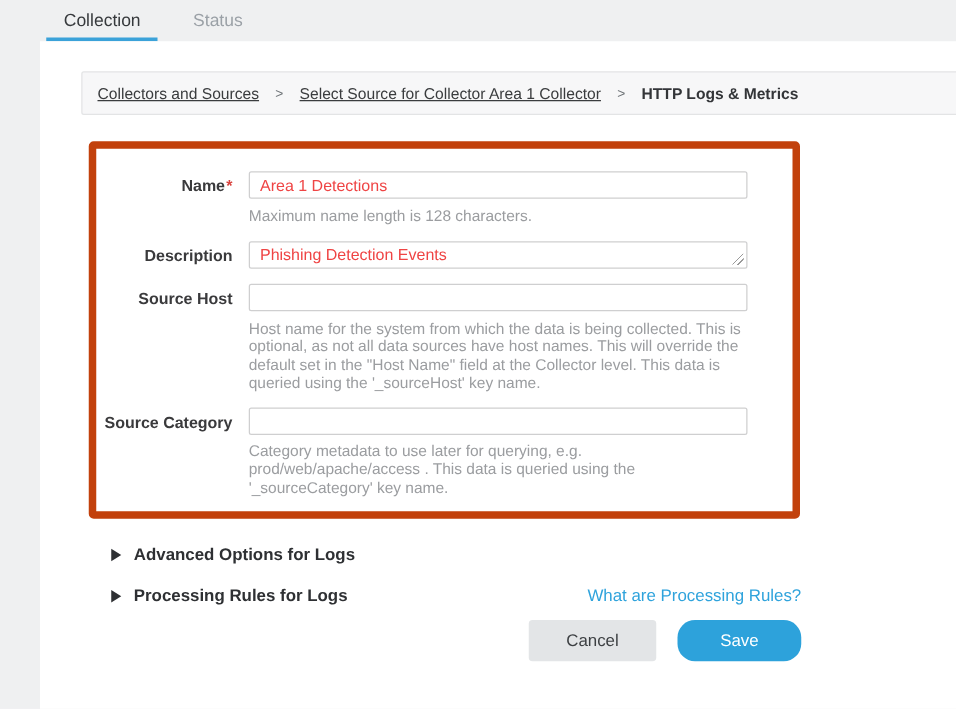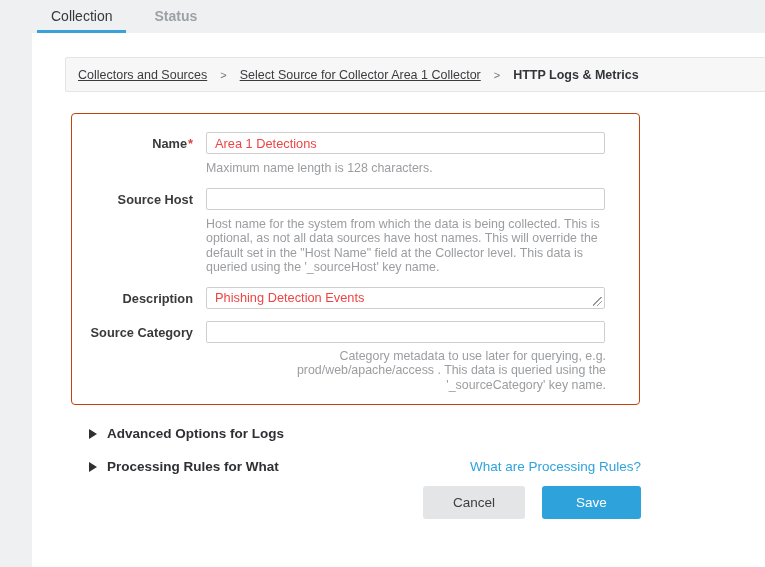--- a/index.html
+++ b/index.html
@@ -7,75 +7,75 @@
     font-family:"Liberation Sans", sans-serif; background:#eff0f1; }
 
   
   .tabbar { position:absolute; left:16px; top:0; width:765px; height:33px;
     background:#eff0f1; display:flex; align-items:stretch; }
   .tab { display:flex; align-items:center; justify-content:center;
     font-size:14px; padding:0 14px; margin-top:2px; cursor:pointer;
     color:#9ba1a7; border-bottom:3px solid transparent; }
   .tab.active { color:#36393c; border-bottom-color:#3ba2d9; }
   .tab:first-child { margin-left:21px; min-width:87px; }
-  .tab + .tab { margin-left:14px;font-weight:bold; }
+  .tab + .tab { margin-left:14px; }
 
   
   .panel { position:absolute; left:32px; top:33px; width:745px; height:534px;
     background:#ffffff; }
 
   
   .breadcrumb { margin:24px 0 0 33px; width:710px; height:35px;
     background:#f7f7f8; border:1px solid #e3e4e5; border-radius:2px;
     display:flex; align-items:center; padding:0 12px; font-size:12.5px;
     color:#3a3c3e; white-space:nowrap; overflow:hidden; }
   .crumb-link { color:#3a3c3e; text-decoration:underline; cursor:pointer; }
   .crumb-current { color:#333538; font-weight:700; }
   .crumb-sep { color:#6f7478; margin:0 13px; font-size:11px; }
 
   
-  .card { margin:21px 0 0 39px; width:569px; border:1px solid #c2410c;
-    border-radius:4px; background:#fff; padding:18px 0 6px 12px; }
+  .card { margin:21px 0 0 39px; width:569px; border:6px solid #c2410c;
+    border-radius:4px; background:#fff; padding:18px 0 6px 0; }
   .form-row { display:flex; margin-bottom:12px; }
   .label-col { width:122px; flex:0 0 122px; text-align:right; padding:4px 13px 0 0;
     font-size:12.8px; font-weight:bold; color:#3a3a3c; }
   .req { color:#d9433e; margin-left:1px; }
   .field-col { flex:1; }
   .text-input { width:399px; height:22px; border:1px solid #cfcfd0; border-radius:2px;
     font-family:"Liberation Sans", sans-serif; font-size:12.8px; color:#ef4444;
     padding:1px 8px; background:#fff; outline:none; display:block; }
   .ta-wrap { position:relative; width:399px; }
   textarea.text-input { resize:none; height:22px; line-height:18px; overflow:hidden; }
   .resize-handle { position:absolute; right:3px; bottom:3px; width:9px; height:9px;
     background:
       linear-gradient(135deg, transparent 0 44%, #9a9a9a 44% 52%, transparent 52% 68%, #9a9a9a 68% 76%, transparent 76%);
   }
   .help { width:400px; margin-top:7px; font-size:12.4px; line-height:14.5px;
     color:#9b9da0; }
-  .help.tight { margin-top:6px;text-align:right; }
+  .help.tight { margin-top:6px; }
 
   
   .sections { margin-left:37px; width:572px; }
   .section-head { display:flex; align-items:center; cursor:pointer;
     font-size:13.5px; font-weight:bold; color:#2e3033;padding-left:20px; }
   .section-head.first { margin-top:21px; }
   .section-row { display:flex; align-items:center; justify-content:space-between;
     margin-top:18px; }
   .tri { width:0; height:0; border-top:5px solid transparent;
     border-bottom:5px solid transparent; border-left:8px solid #2e3033;
     margin-right:10px; flex:0 0 auto; }
   .help-link { font-size:13.5px; color:#2fa3dc; cursor:pointer; text-decoration:none; }
 
   
   .btn-row { margin-top:12px; width:572px; display:flex; justify-content:flex-end;
     gap:17px; }
   .btn { height:33px; border:none; border-radius:3px; font-size:13.5px;
     font-family:"Liberation Sans", sans-serif; cursor:pointer; }
   .btn-cancel { width:102px; background:#e3e5e7; color:#3c3f42; }
-  .btn-save { width:99px; background:#2da2db; color:#ffffff; }
+  .btn-save { width:99px; background:#2da2db; color:#ffffff;border-radius:14px; }
 </style>
 </head>
 <body>
 
 <div class="tabbar">
   <div class="tab active">Collection</div>
   <div class="tab">Status</div>
 </div>
 
 <div class="panel">
@@ -94,34 +94,34 @@
       <div class="label-col">
         <span>Name</span><span class="req">*</span>
       </div>
       <div class="field-col">
         <input class="text-input" type="text" value="Area 1 Detections" style="">
         <div class="help">Maximum name length is 128 characters.</div>
       </div>
     </div>
 
     <div class="form-row">
-      <div class="label-col">Source Host</div>
-      <div class="field-col">
-        <input class="text-input" type="text" value="" style="">
-        <div class="help">Host name for the system from which the data is being collected. This is optional, as not all data sources have host names. This will override the default set in the "Host Name" field at the Collector level. This data is queried using the '_sourceHost' key name.</div>
-      </div>
-    </div>
-
-    <div class="form-row">
       <div class="label-col">Description</div>
       <div class="field-col">
         <div class="ta-wrap">
           <textarea class="text-input" style="">Phishing Detection Events</textarea>
           <span class="resize-handle"></span>
         </div>
+      </div>
+    </div>
+
+    <div class="form-row">
+      <div class="label-col">Source Host</div>
+      <div class="field-col">
+        <input class="text-input" type="text" value="" style="">
+        <div class="help">Host name for the system from which the data is being collected. This is optional, as not all data sources have host names. This will override the default set in the "Host Name" field at the Collector level. This data is queried using the '_sourceHost' key name.</div>
       </div>
     </div>
 
     <div class="form-row" style="margin-bottom:6px;">
       <div class="label-col">Source Category</div>
       <div class="field-col">
         <input class="text-input" type="text" value="" style="">
         <div class="help tight">Category metadata to use later for querying, e.g. prod/web/apache/access . This data is queried using the '_sourceCategory' key name.</div>
       </div>
     </div>
@@ -131,21 +131,21 @@
   <div class="sections">
 
     <div class="section-head first">
       <span class="tri"></span>
       <span>Advanced Options for Logs</span>
     </div>
 
     <div class="section-row">
       <div class="section-head">
         <span class="tri"></span>
-        <span>Processing Rules for What</span>
+        <span>Processing Rules for Logs</span>
       </div>
       <a class="help-link">What are Processing Rules?</a>
     </div>
 
     <div class="btn-row">
       <button class="btn btn-cancel">Cancel</button>
       <button class="btn btn-save">Save</button>
     </div>
 
   </div>

